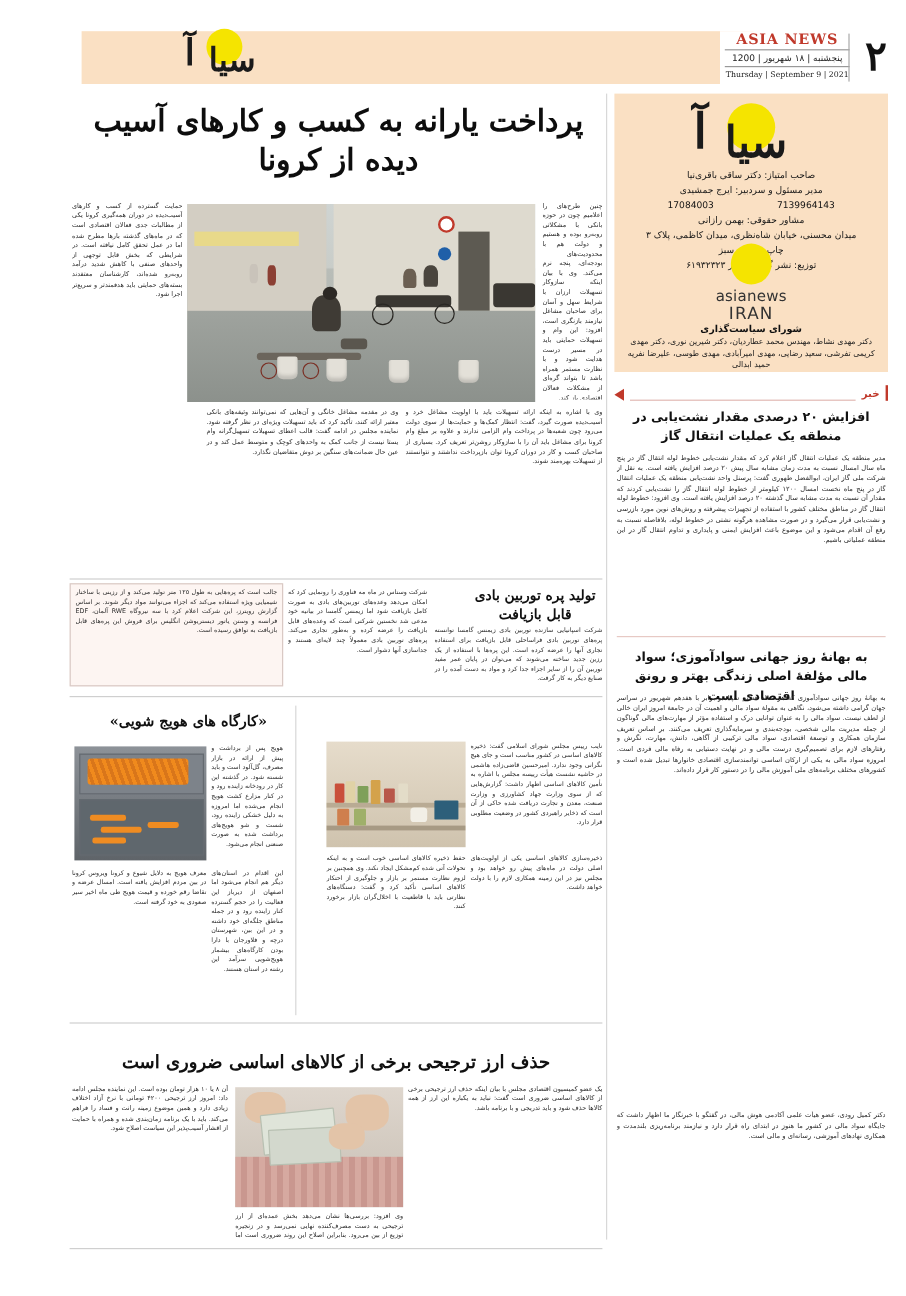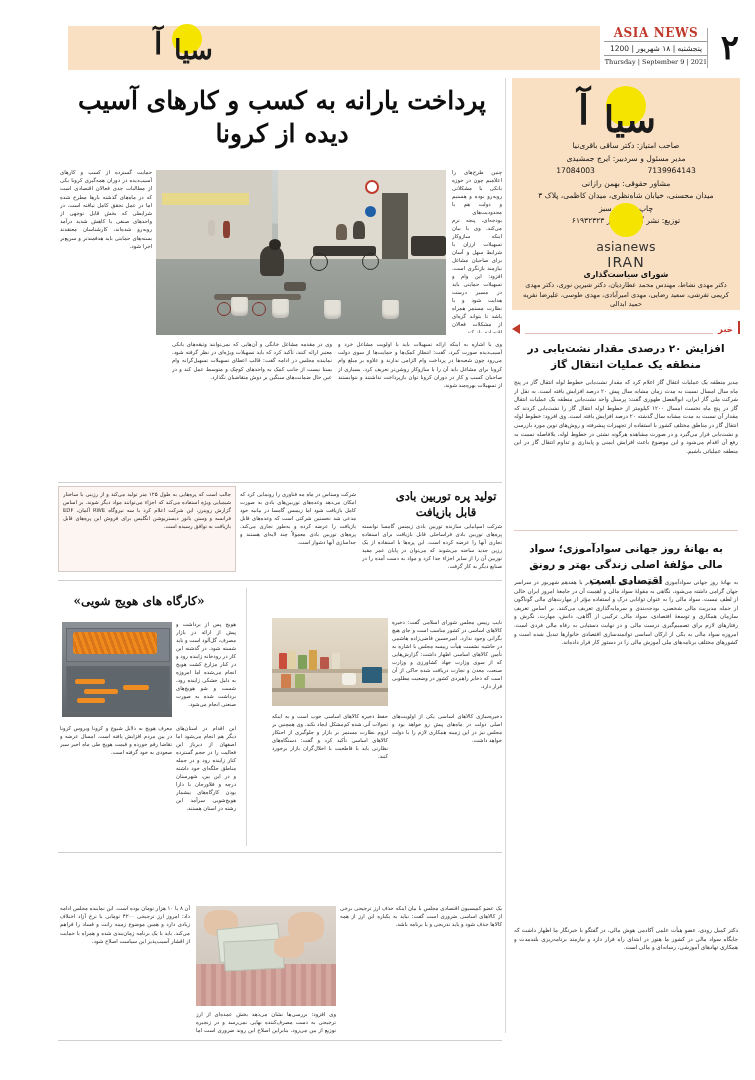--- a/index.html
+++ b/index.html
@@ -233,21 +233,21 @@
   </div>
   <div class="copy" style="position:absolute;left:362px;top:522px;width:140px;font-size:5.3px;line-height:8px;height:52px;overflow:hidden;">شرکت اسپانیایی سازنده توربین بادی زیمنس گامسا توانسته پره‌های توربین بادی فراساحلی قابل بازیافت برای استفاده تجاری آنها را عرضه کرده است. این پره‌ها با استفاده از یک رزین جدید ساخته می‌شوند که می‌توان در پایان عمر مفید توربین آن را از سایر اجزاء جدا کرد و مواد به دست آمده را در صنایع دیگر به کار گرفت.</div>
   <div class="copy" style="position:absolute;left:240px;top:490px;width:116px;font-size:5.3px;line-height:8px;height:84px;overflow:hidden;">شرکت وستاس در ماه مه فناوری را رونمایی کرد که امکان می‌دهد وعده‌های توربین‌های بادی به صورت کامل بازیافت شود اما زیمنس گامسا در بیانیه خود مدعی شد نخستین شرکتی است که وعده‌های قابل بازیافت را عرضه کرده و به‌طور تجاری می‌کند. پره‌های توربین بادی معمولاً چند لایه‌ای هستند و جداسازی آنها دشوار است.</div>
 
   <div class="boxed" style="left:58px;top:486px;width:176px;height:84px;">
     <div class="copy" style="position:absolute;left:4px;top:3px;width:168px;font-size:5.3px;line-height:8px;height:78px;overflow:hidden;">جالب است که پره‌هایی به طول ۱۲۵ متر تولید می‌کند و از رزینی با ساختار شیمیایی ویژه استفاده می‌کند که اجزاء می‌توانند مواد دیگر شوند. بر اساس گزارش رویترز، این شرکت اعلام کرد با سه نیروگاه RWE آلمان، EDF فرانسه و وستن یاتور دیستریوشن انگلیس برای فروش این پره‌های قابل بازیافت به توافق رسیده است.</div>
   </div>
 
   <div class="rule-gray" style="left:58px;top:580px;width:444px;"></div>
 
-  <div class="sechead" style="left:50px;top:592px;width:178px;font-size:12px;line-height:18px;">«کارگاه های هویج شویی»</div>
+  <div class="sechead" style="left:68px;top:592px;width:178px;font-size:12px;line-height:18px;">«کارگاه های هویج شویی»</div>
 
   <div class="photo carrot" style="left:62px;top:622px;width:110px;height:95px;">
     <div class="cr-tray" style="left:4%;top:6%;width:92%;height:34%;"></div>
     <div class="cr-pile" style="left:10%;top:10%;width:76%;height:24%;"></div>
     <div class="cr-tray" style="left:4%;top:46%;width:92%;height:48%;background:#5f676d;"></div>
     <div class="cr-stick" style="left:12%;top:60%;width:30px;height:5px;"></div>
     <div class="cr-stick" style="left:20%;top:70%;width:34px;height:5px;"></div>
     <div class="cr-stick" style="left:14%;top:80%;width:28px;height:5px;"></div>
     <div class="cr-stick" style="left:55%;top:66%;width:26px;height:5px;"></div>
   </div>
@@ -273,20 +273,21 @@
     <div class="gr-item" style="left:8%;top:64%;width:10px;height:14px;background:#cf7f4d;"></div>
     <div class="gr-item" style="left:20%;top:64%;width:10px;height:14px;background:#9fb06a;"></div>
   </div>
 
   <div class="copy" style="position:absolute;left:392px;top:618px;width:110px;font-size:5.3px;line-height:8px;height:92px;overflow:hidden;">نایب رییس مجلس شورای اسلامی گفت: ذخیره کالاهای اساسی در کشور مناسب است و جای هیچ نگرانی وجود ندارد. امیرحسین قاضی‌زاده هاشمی در حاشیه نشست هیأت رییسه مجلس با اشاره به تأمین کالاهای اساسی اظهار داشت: گزارش‌هایی که از سوی وزارت جهاد کشاورزی و وزارت صنعت، معدن و تجارت دریافت شده حاکی از آن است که ذخایر راهبردی کشور در وضعیت مطلوبی قرار دارد.</div>
   <div class="copy" style="position:absolute;left:272px;top:712px;width:116px;font-size:5.3px;line-height:8px;height:130px;overflow:hidden;">حفظ ذخیره کالاهای اساسی خوب است و به اینکه تحولات آتی شده کم‌مشکل ایجاد نکند. وی همچنین بر لزوم نظارت مستمر بر بازار و جلوگیری از احتکار کالاهای اساسی تأکید کرد و گفت: دستگاه‌های نظارتی باید با قاطعیت با اخلال‌گران بازار برخورد کنند.</div>
   <div class="copy" style="position:absolute;left:392px;top:712px;width:110px;font-size:5.3px;line-height:8px;height:130px;overflow:hidden;">ذخیره‌سازی کالاهای اساسی یکی از اولویت‌های اصلی دولت در ماه‌های پیش رو خواهد بود و مجلس نیز در این زمینه همکاری لازم را با دولت خواهد داشت.</div>
 
   <div class="rule-gray" style="left:58px;top:852px;width:444px;"></div>
 
+  <div class="sechead" style="left:58px;top:874px;width:444px;font-size:15px;line-height:22px;">حذف ارز ترجیحی برخی از کالاهای اساسی ضروری است</div>
 
   <div class="photo money" style="left:196px;top:906px;width:140px;height:100px;">
     <div class="mo-stack" style="left:0;top:58%;width:100%;height:42%;"></div>
     <div class="mo-hand" style="left:6%;top:4%;width:34px;height:26px;"></div>
     <div class="mo-hand" style="left:66%;top:6%;width:36px;height:30px;"></div>
     <div class="mo-bill" style="left:16%;top:20%;width:60px;height:32px;transform:rotate(-6deg);"></div>
     <div class="mo-bill" style="left:20%;top:34%;width:58px;height:28px;transform:rotate(-3deg);background:#d3d8cd;"></div>
     <div class="mo-hand" style="left:56%;top:30%;width:30px;height:22px;"></div>
   </div>
 

